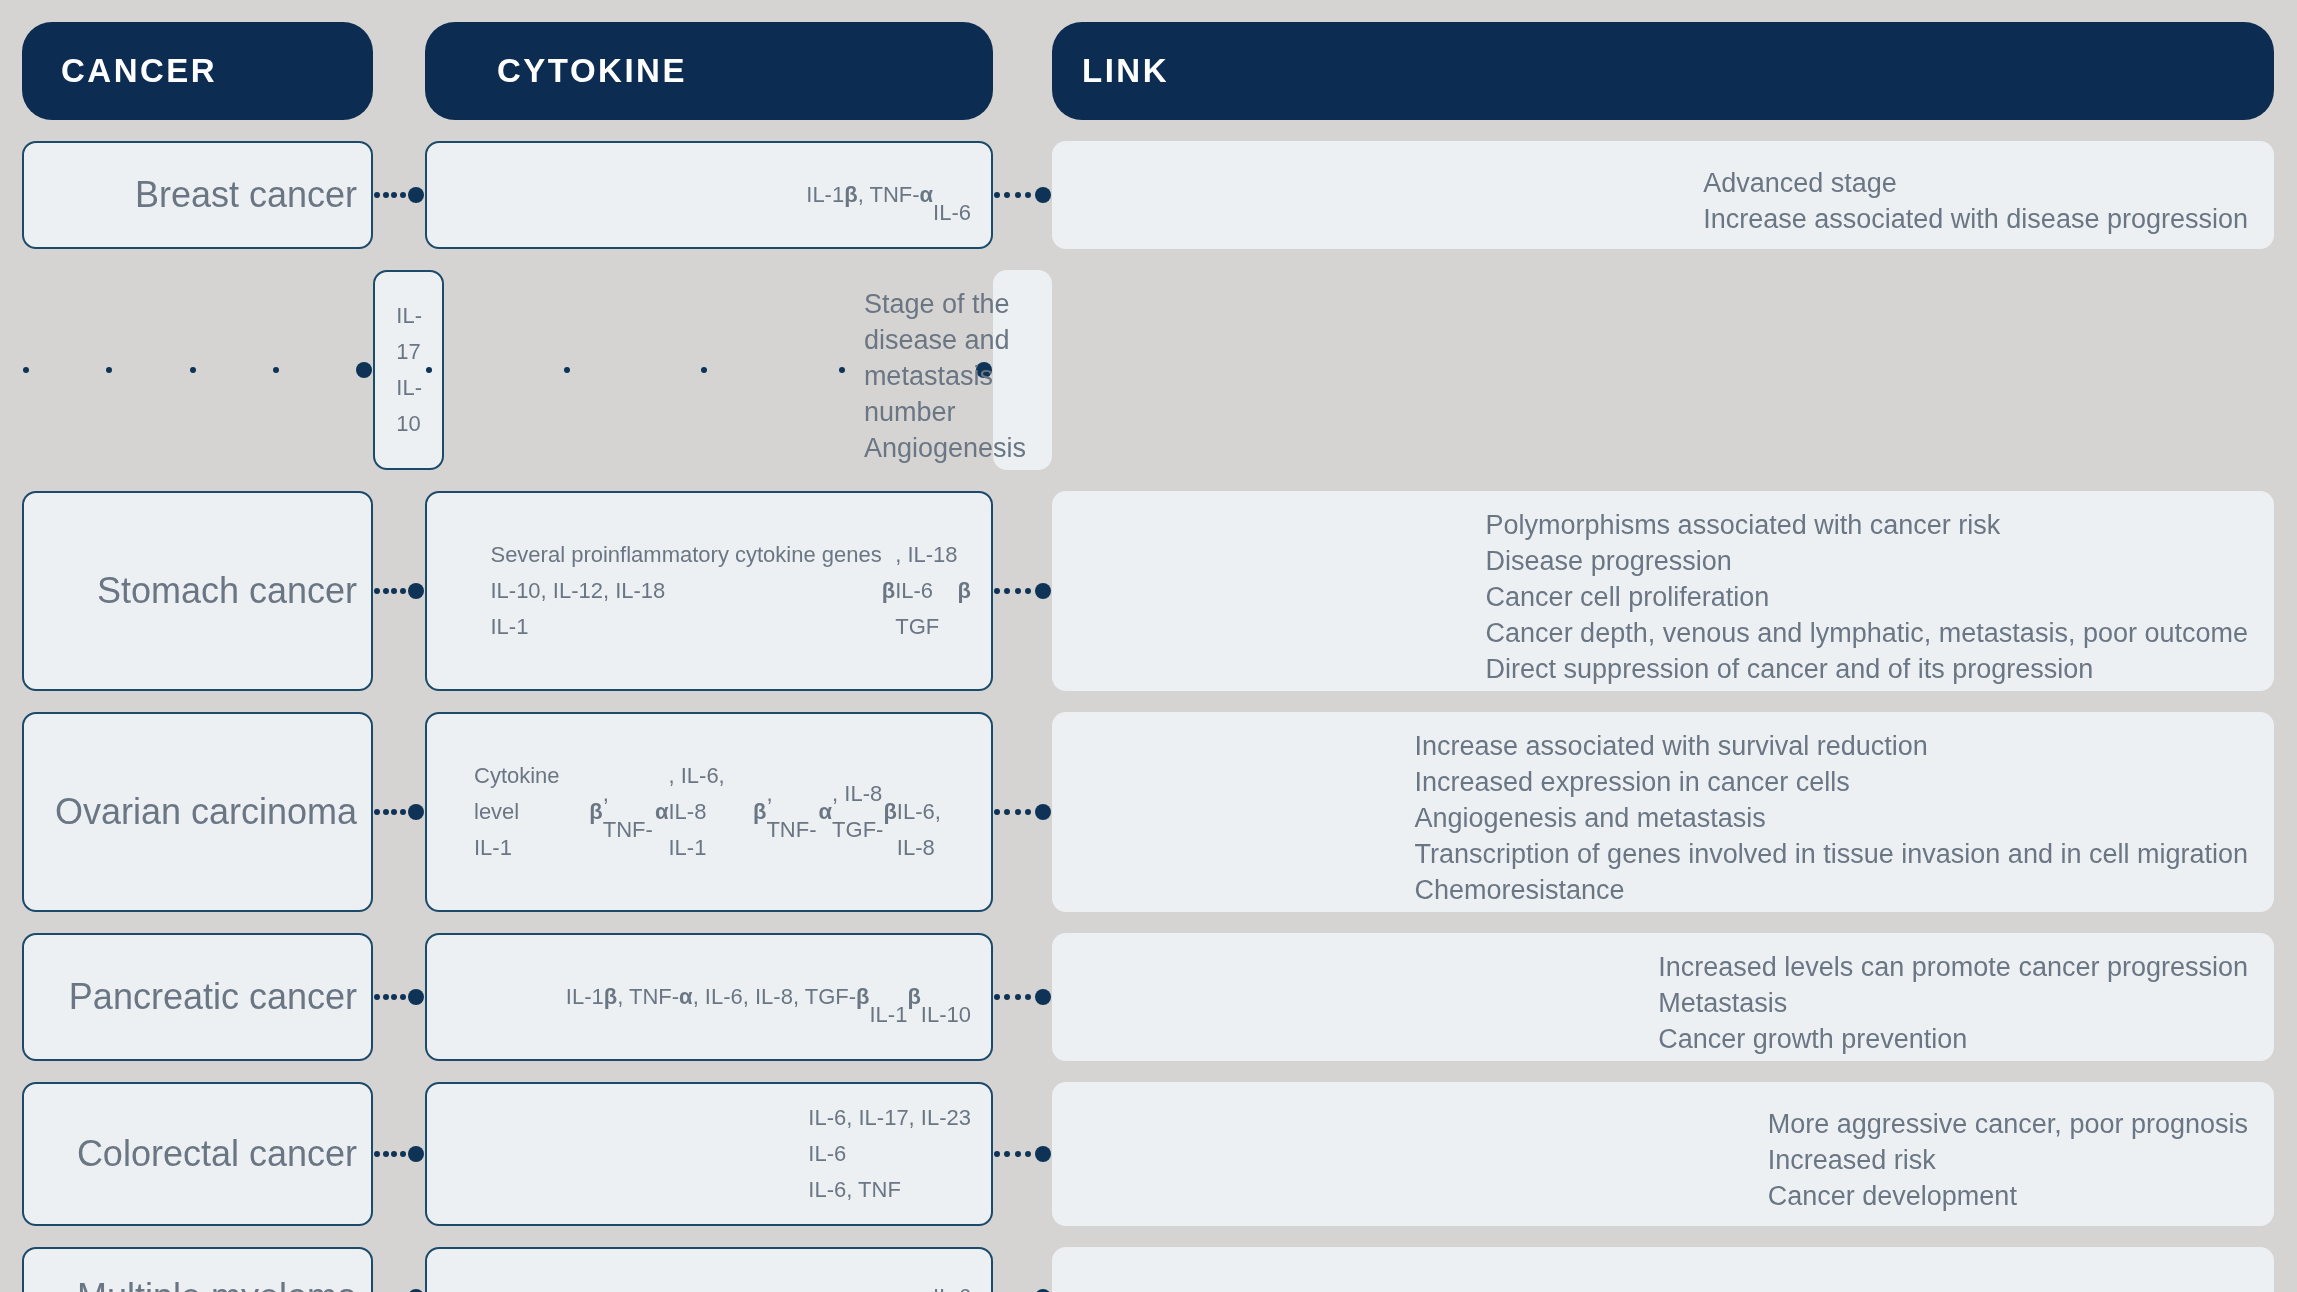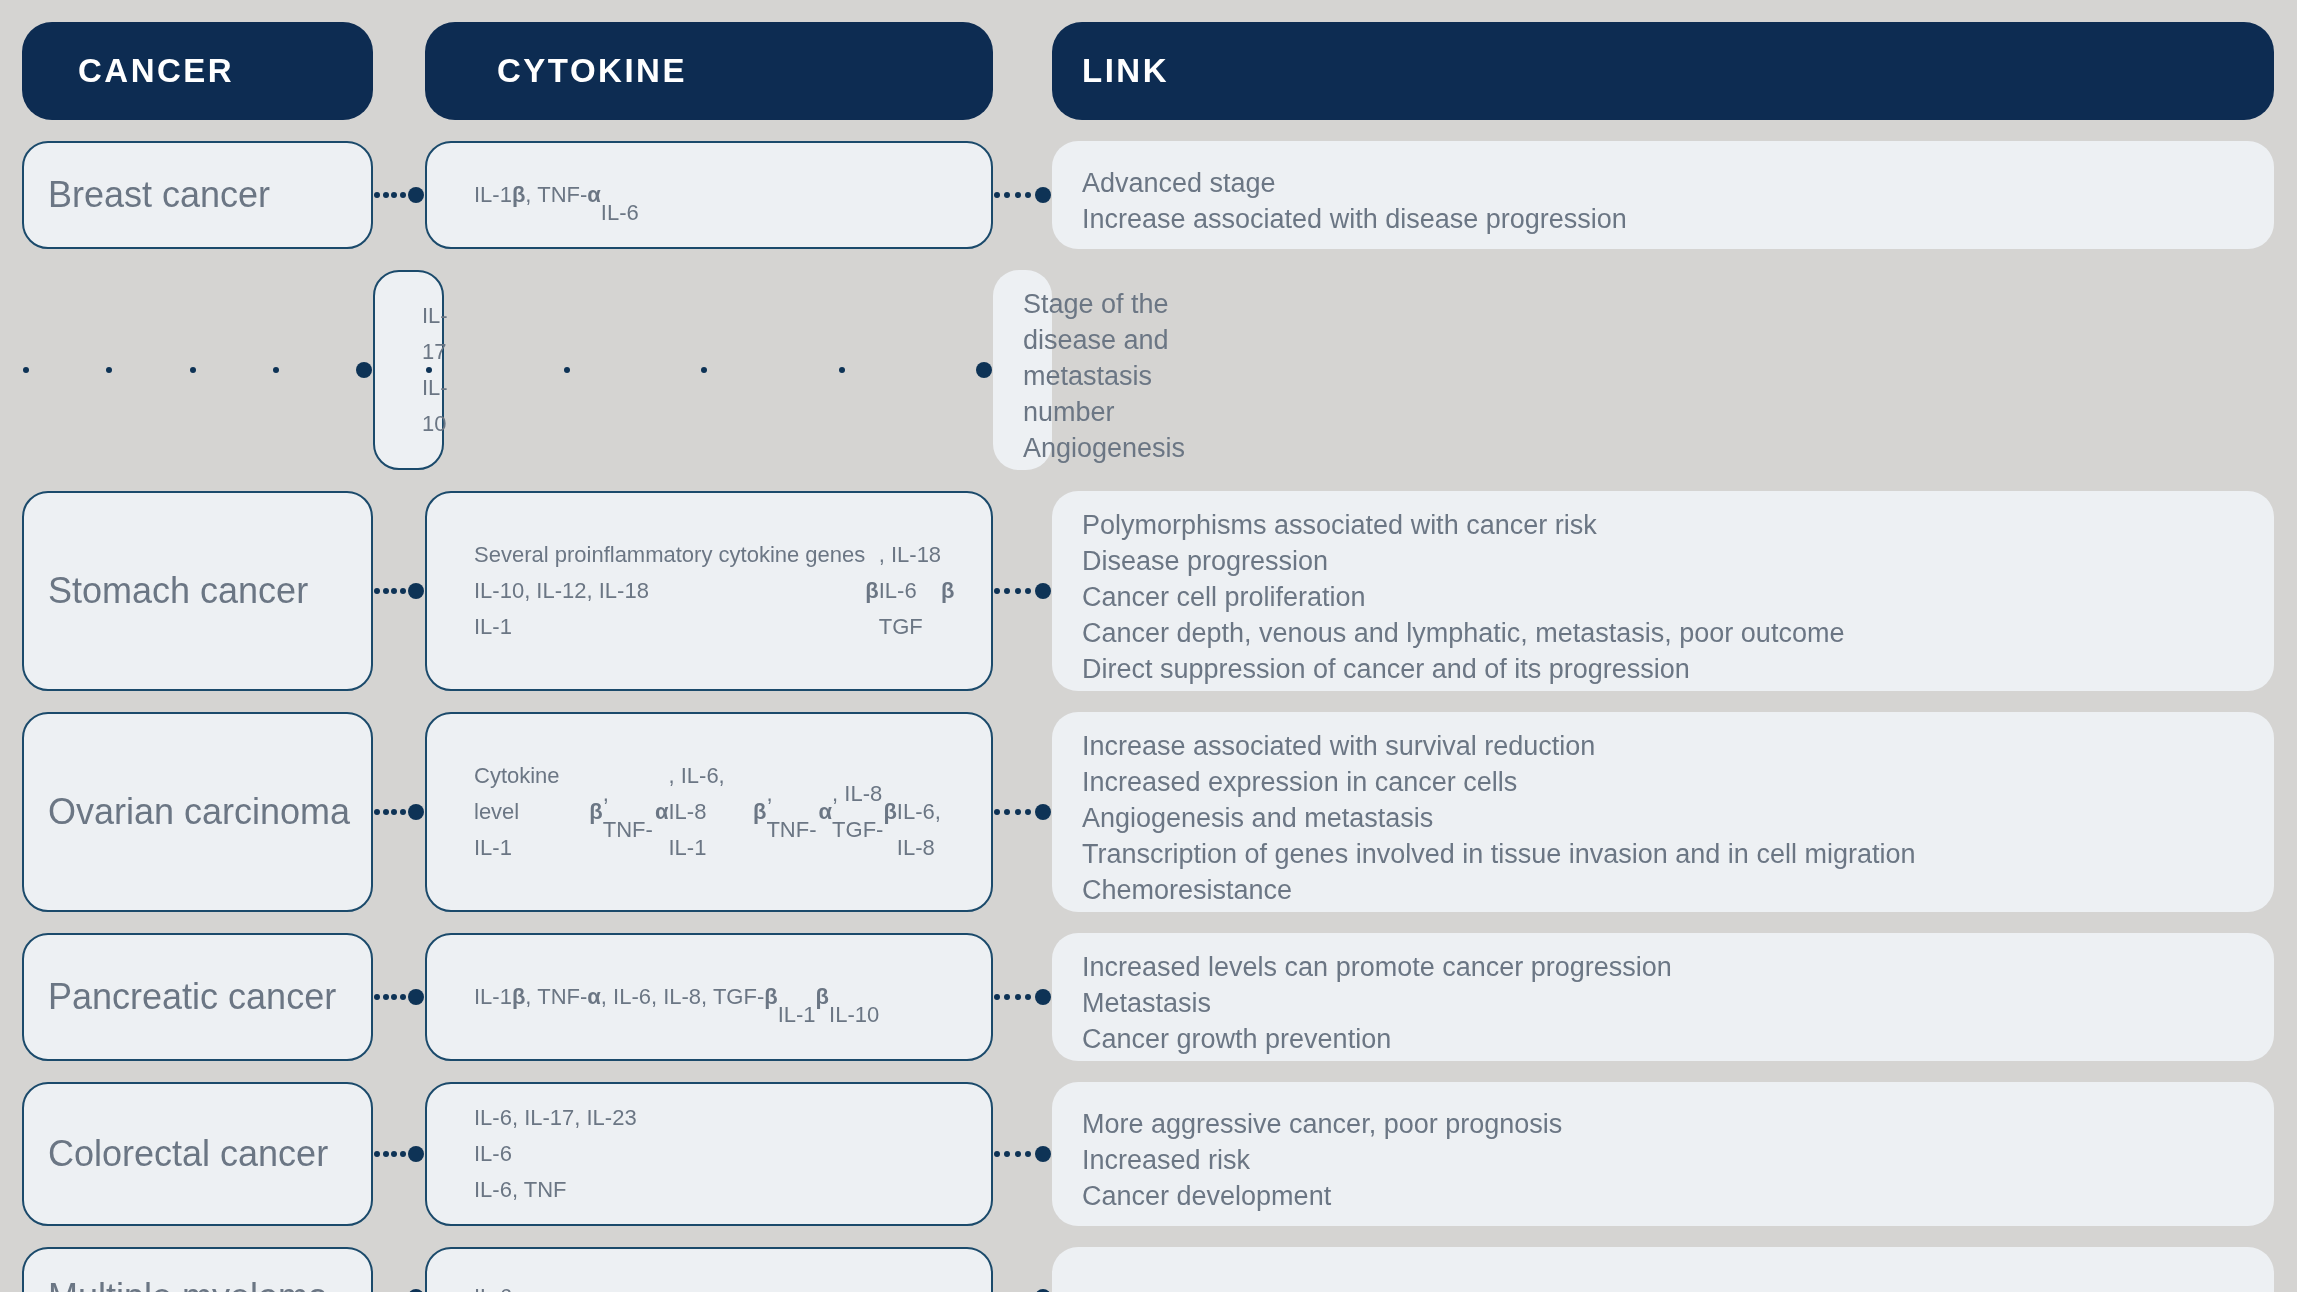--- a/index.html
+++ b/index.html
@@ -30,30 +30,31 @@
   }
   
   .hbox{
     background:var(--navy);
     border-radius:30px;
     height:98px;
     display:flex;align-items:center;
     color:var(--headertext);
     font-size:33px;font-weight:700;letter-spacing:2.5px;
   }
-  .hbox.h-cancer{padding-left:56px;}
+  .hbox.h-cancer{padding-left:39px;}
   .hbox.h-cyto{padding-left:72px;}
   .hbox.h-link{padding-left:30px;}
   
   .row{min-height:100px;}
   .box{
     display:flex;align-items:center;
-    border-radius:26px;
+    border-radius:14px;
     color:var(--text);
     min-height:100px;
+    justify-content:flex-end;
   }
   .cancer-box{
     background:var(--boxfill);
     border:2px solid var(--boxborder);
     font-size:36px;
     padding:14px 14px 14px 24px;
   }
   .cyto-box{
     background:var(--boxfill);
     border:2px solid var(--boxborder);

